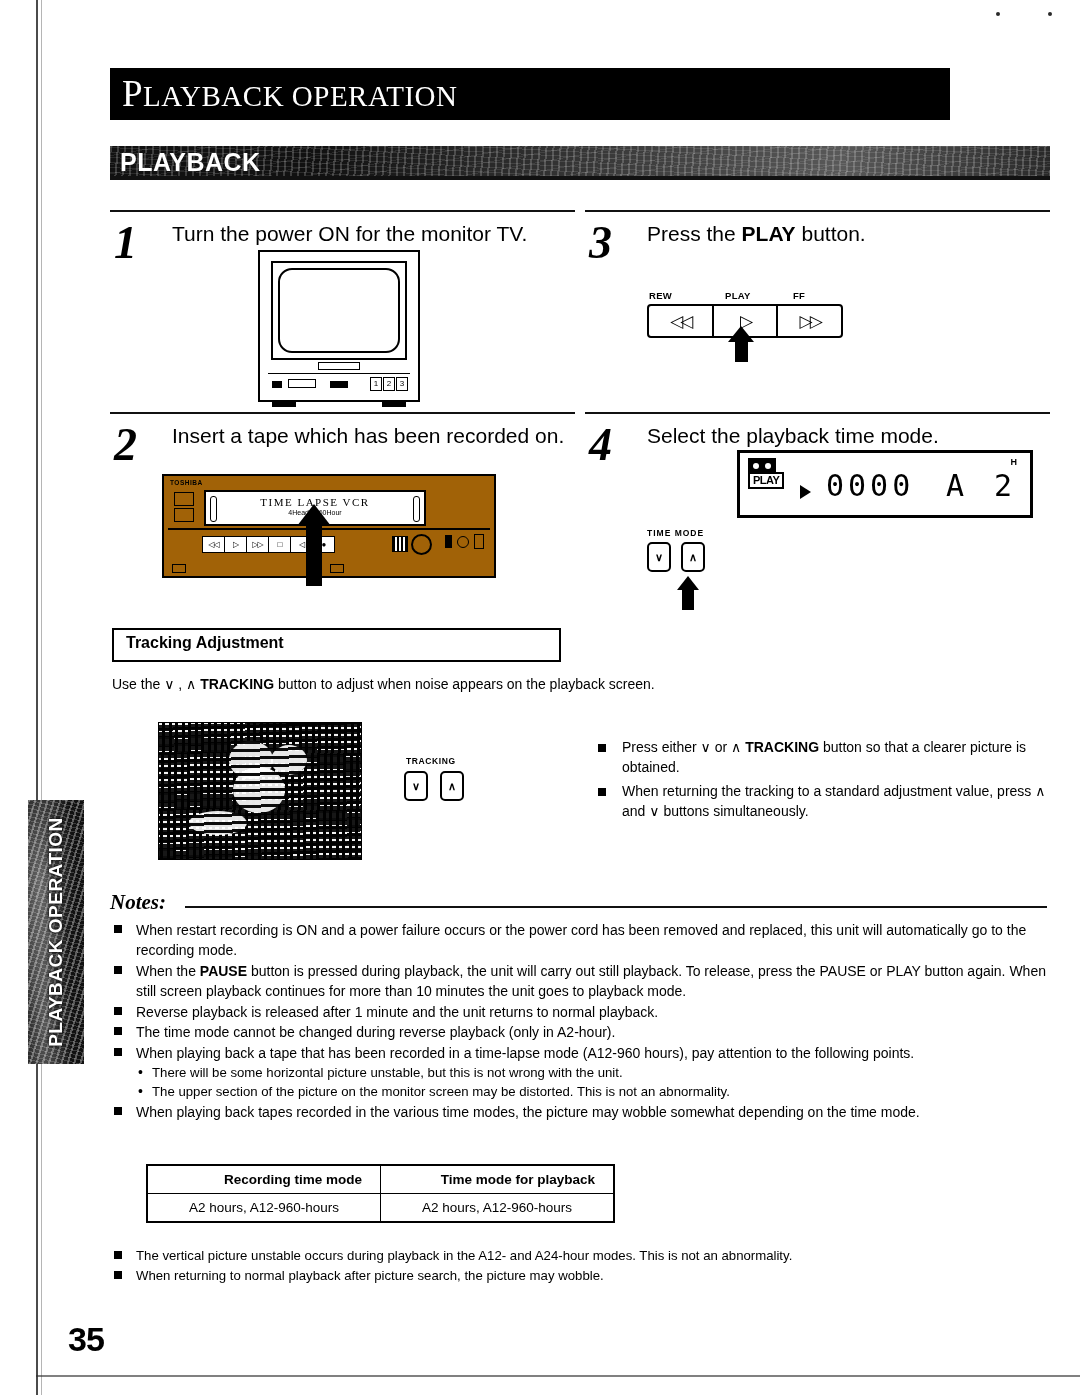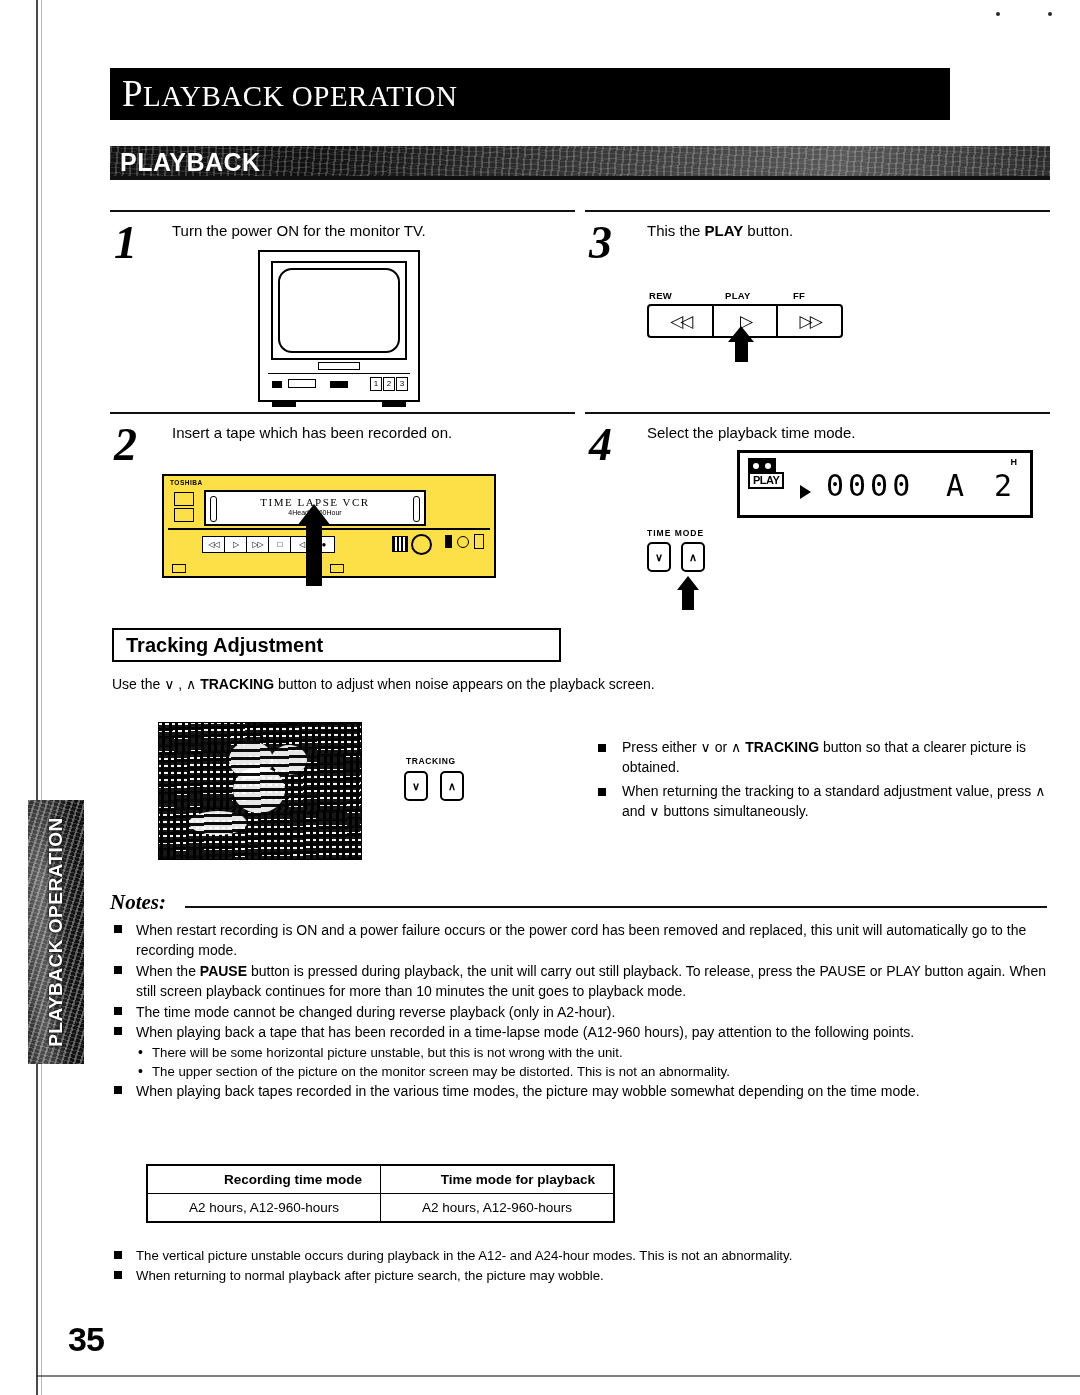--- a/index.html
+++ b/index.html
@@ -142,21 +142,21 @@
     font-family: "Liberation Serif", serif;
     font-weight: bold;
     font-style: italic;
     font-size: 46px;
     line-height: 1;
   }
   .step .caption {
     position: absolute;
     left: 62px;
     top: 12px;
-    font-size: 15px;
+    font-size: 21px;
     white-space: nowrap;
   }
   .step .caption b { font-weight: bold; }
 
   
   .tv {
     position: absolute;
     left: 148px;
     top: 40px;
     width: 158px;
@@ -290,21 +290,21 @@
   }
 
   
   .vcr {
     position: absolute;
     left: 52px;
     top: 62px;
     width: 330px;
     height: 100px;
     border: 2px solid #000;
-    background: #fde047;
+    background: #a16207;
   }
   .vcr .brand {
     position: absolute;
     left: 6px; top: 3px;
     font-size: 6.5px;
     font-weight: bold;
     letter-spacing: .5px;
   }
   .vcr .slot {
     position: absolute;
@@ -544,21 +544,21 @@
     top: 628px;
     width: 445px;
     height: 30px;
     border: 2px solid #000;
     background: #fff;
   }
   .tracking-head span {
     position: absolute;
     left: 12px;
     top: 4px;
-    font-size: 20px;
+    font-size: 16px;
     font-weight: bold;
   }
   .tracking-intro {
     position: absolute;
     left: 112px;
     top: 676px;
     font-size: 14px;
     white-space: nowrap;
     text-align: right;
   }
@@ -822,21 +822,21 @@
           <i>3</i>
         </div>
         <div class="foot l"></div>
         <div class="foot r"></div>
       </div>
     </div>
 
     <div class="step s3">
       <div class="rule"></div>
       <div class="num">3</div>
-      <div class="caption"><span>This the </span><b>PLAY</b><span> button.</span></div>
+      <div class="caption"><span>Press the </span><b>PLAY</b><span> button.</span></div>
       <div class="transport">
         <div class="labels">
           <span class="l1">REW</span>
           <span class="l2">PLAY</span>
           <span class="l3">FF</span>
         </div>
         <div class="row">
           <div class="key">◁◁</div>
           <div class="key">▷</div>
           <div class="key">▷▷</div>
@@ -946,20 +946,21 @@
     <div class="bl"><span>Press either  ∨  or  ∧  </span><b>TRACKING</b><span> button so that a clearer picture is obtained.</span></div>
     <div class="bl"><span>When returning the tracking to a standard adjustment value, press  ∧  and  ∨  buttons simultaneously.</span></div>
   </div>
 
   <div class="notes-title">Notes:</div>
   <div class="notes-rule"></div>
 
   <div class="notes-list">
     <div class="n"><span>When restart recording is ON and a power failure occurs or the power cord has been removed and replaced, this unit will automatically go to the recording mode.</span></div>
     <div class="n"><span>When the </span><b>PAUSE</b><span> button is pressed during playback, the unit will carry out still playback. To release, press the PAUSE or PLAY button again. When still screen playback continues for more than 10 minutes the unit goes to playback mode.</span></div>
+    <div class="n"><span>Reverse playback is released after 1 minute and the unit returns to normal playback.</span></div>
     <div class="n"><span>The time mode cannot be changed during reverse playback (only in A2-hour).</span></div>
     <div class="n"><span>When playing back a tape that has been recorded in a time-lapse mode (A12-960 hours), pay attention to the following points.</span></div>
     <div class="sub"><span>There will be some horizontal picture unstable, but this is not wrong with the unit.</span></div>
     <div class="sub"><span>The upper section of the picture on the monitor screen may be distorted. This is not an abnormality.</span></div>
     <div class="n"><span>When playing back tapes recorded in the various time modes, the picture may wobble somewhat depending on the time mode.</span></div>
   </div>
 
   <table class="mode-table">
     <thead>
       <tr>

